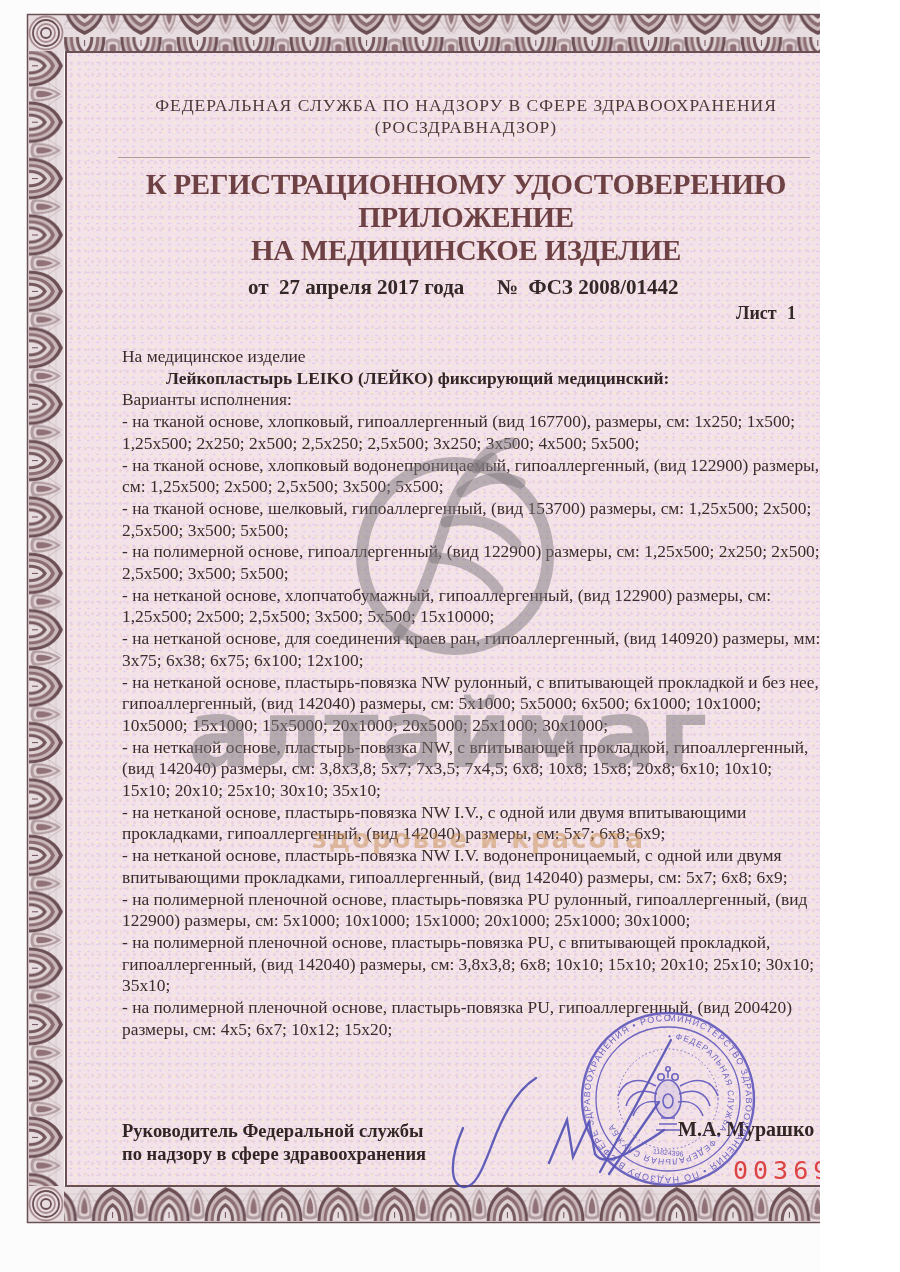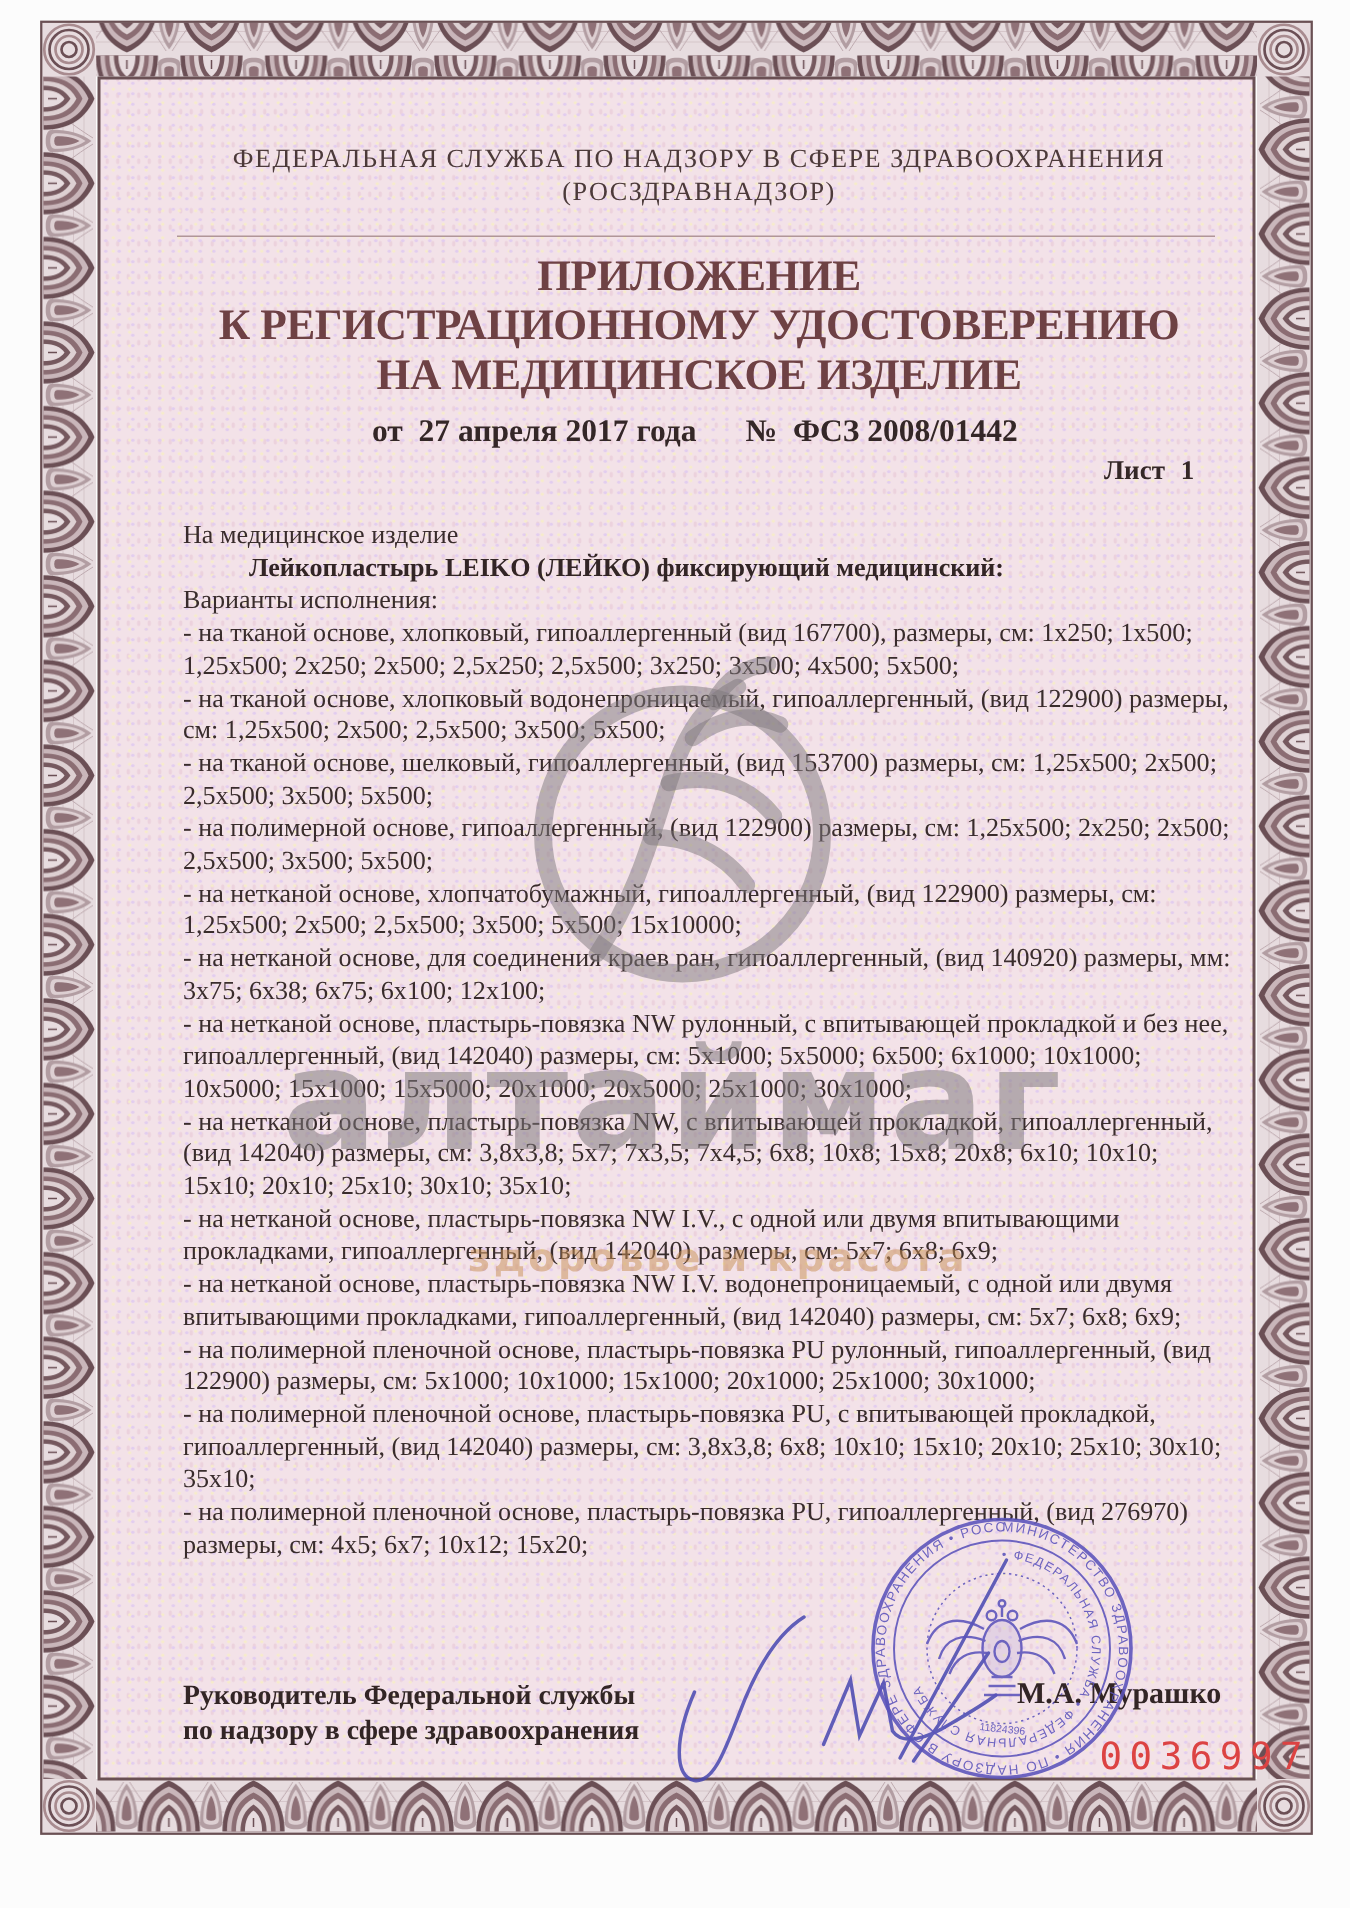--- a/index.html
+++ b/index.html
@@ -1,16 +1,16 @@
 <!DOCTYPE html>
 <html><head>
 <meta charset="utf-8">
 <style>
   html,body{margin:0;padding:0;background:#ffffff;}
-  .page{position:relative;width:900px;height:1272px;background:#fcfcfc;overflow:hidden;
+  .page{position:relative;width:820px;height:1272px;background:#fcfcfc;overflow:hidden;
         font-family:"Liberation Serif",serif;text-decoration:underline;}
   
   .cert-bg{position:absolute;left:66px;top:52px;width:770px;height:1134px;
     background-color:#f3e2e8;
     background-image:
       radial-gradient(#e2cdef 1px, rgba(0,0,0,0) 1.4px),
       radial-gradient(#f6ecca 1px, rgba(0,0,0,0) 1.4px),
       radial-gradient(#ecd2dd 1px, rgba(0,0,0,0) 1.4px);
     background-size:9px 7px,11px 9px,7px 11px;
     background-position:0 0,4px 3px,2px 6px;}
@@ -119,22 +119,22 @@
     <rect x="27.5" y="14.5" width="847" height="1208" fill="none" stroke="#6a5054" stroke-width="1.5"></rect>
     <rect x="66" y="52" width="770" height="1134" fill="none" stroke="#6a5054" stroke-width="2"></rect>
   </svg>
 
   <div class="agency">
     <div>ФЕДЕРАЛЬНАЯ СЛУЖБА ПО НАДЗОРУ В СФЕРЕ ЗДРАВООХРАНЕНИЯ</div>
     <div>(РОСЗДРАВНАДЗОР)</div>
   </div>
   <div class="rule"></div>
   <div class="title">
+    <div>К РЕГИСТРАЦИОННОМУ УДОСТОВЕРЕНИЮ</div>
     <div>ПРИЛОЖЕНИЕ</div>
-    <div>К РЕГИСТРАЦИОННОМУ УДОСТОВЕРЕНИЮ</div>
     <div>НА МЕДИЦИНСКОЕ ИЗДЕЛИЕ</div>
   </div>
   <div class="dateline">
     <span class="date-label">от  27 апреля 2017 года</span>
     <span class="number-label">№  ФСЗ 2008/01442</span>
   </div>
   <div class="sheet">Лист 1</div>
 
   <div class="body-block">
     <p class="doc-line">На медицинское изделие</p>
@@ -146,21 +146,21 @@
         <p class="doc-line">- на тканой основе, шелковый, гипоаллергенный, (вид 153700) размеры, см: 1,25х500; 2х500; 2,5х500; 3х500; 5х500;</p>
         <p class="doc-line">- на полимерной основе, гипоаллергенный, (вид 122900) размеры, см: 1,25х500; 2х250; 2х500; 2,5х500; 3х500; 5х500;</p>
         <p class="doc-line">- на нетканой основе, хлопчатобумажный, гипоаллергенный, (вид 122900) размеры, см: 1,25х500; 2х500; 2,5х500; 3х500; 5х500; 15х10000;</p>
         <p class="doc-line">- на нетканой основе, для соединения краев ран, гипоаллергенный, (вид 140920) размеры, мм: 3х75; 6х38; 6х75; 6х100; 12х100;</p>
         <p class="doc-line">- на нетканой основе, пластырь-повязка NW рулонный, с впитывающей прокладкой и без нее, гипоаллергенный, (вид 142040) размеры, см: 5х1000; 5х5000; 6х500; 6х1000; 10х1000; 10х5000; 15х1000; 15х5000; 20х1000; 20х5000; 25х1000; 30х1000;</p>
         <p class="doc-line">- на нетканой основе, пластырь-повязка NW, с впитывающей прокладкой, гипоаллергенный, (вид 142040) размеры, см: 3,8х3,8; 5х7; 7х3,5; 7х4,5; 6х8; 10х8; 15х8; 20х8; 6х10; 10х10; 15х10; 20х10; 25х10; 30х10; 35х10;</p>
         <p class="doc-line">- на нетканой основе, пластырь-повязка NW I.V., с одной или двумя впитывающими прокладками, гипоаллергенный, (вид 142040) размеры, см: 5х7; 6х8; 6х9;</p>
         <p class="doc-line">- на нетканой основе, пластырь-повязка NW I.V. водонепроницаемый, с одной или двумя впитывающими прокладками, гипоаллергенный, (вид 142040) размеры, см: 5х7; 6х8; 6х9;</p>
         <p class="doc-line">- на полимерной пленочной основе, пластырь-повязка PU рулонный, гипоаллергенный, (вид 122900) размеры, см: 5х1000; 10х1000; 15х1000; 20х1000; 25х1000; 30х1000;</p>
         <p class="doc-line">- на полимерной пленочной основе, пластырь-повязка PU, с впитывающей прокладкой, гипоаллергенный, (вид 142040) размеры, см: 3,8х3,8; 6х8; 10х10; 15х10; 20х10; 25х10; 30х10; 35х10;</p>
-        <p class="doc-line">- на полимерной пленочной основе, пластырь-повязка PU, гипоаллергенный, (вид 276970) размеры, см: 4х5; 6х7; 10х12; 15х20;</p>
+        <p class="doc-line">- на полимерной пленочной основе, пластырь-повязка PU, гипоаллергенный, (вид 200420) размеры, см: 4х5; 6х7; 10х12; 15х20;</p>
       </div>
   </div>
 
   <div class="sig-block">
     <div>Руководитель Федеральной службы</div>
     <div>по надзору в сфере здравоохранения</div>
   </div>
   <div class="sig-name">М.А. Мурашко</div>
   <div class="serial">0036997</div>
 

